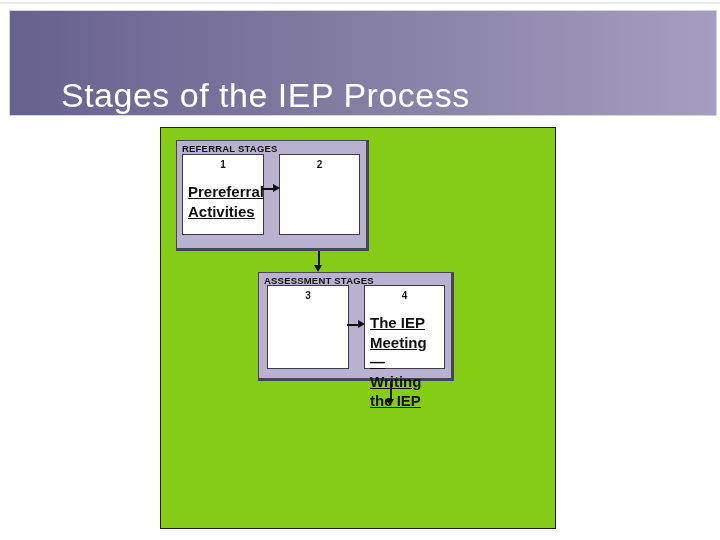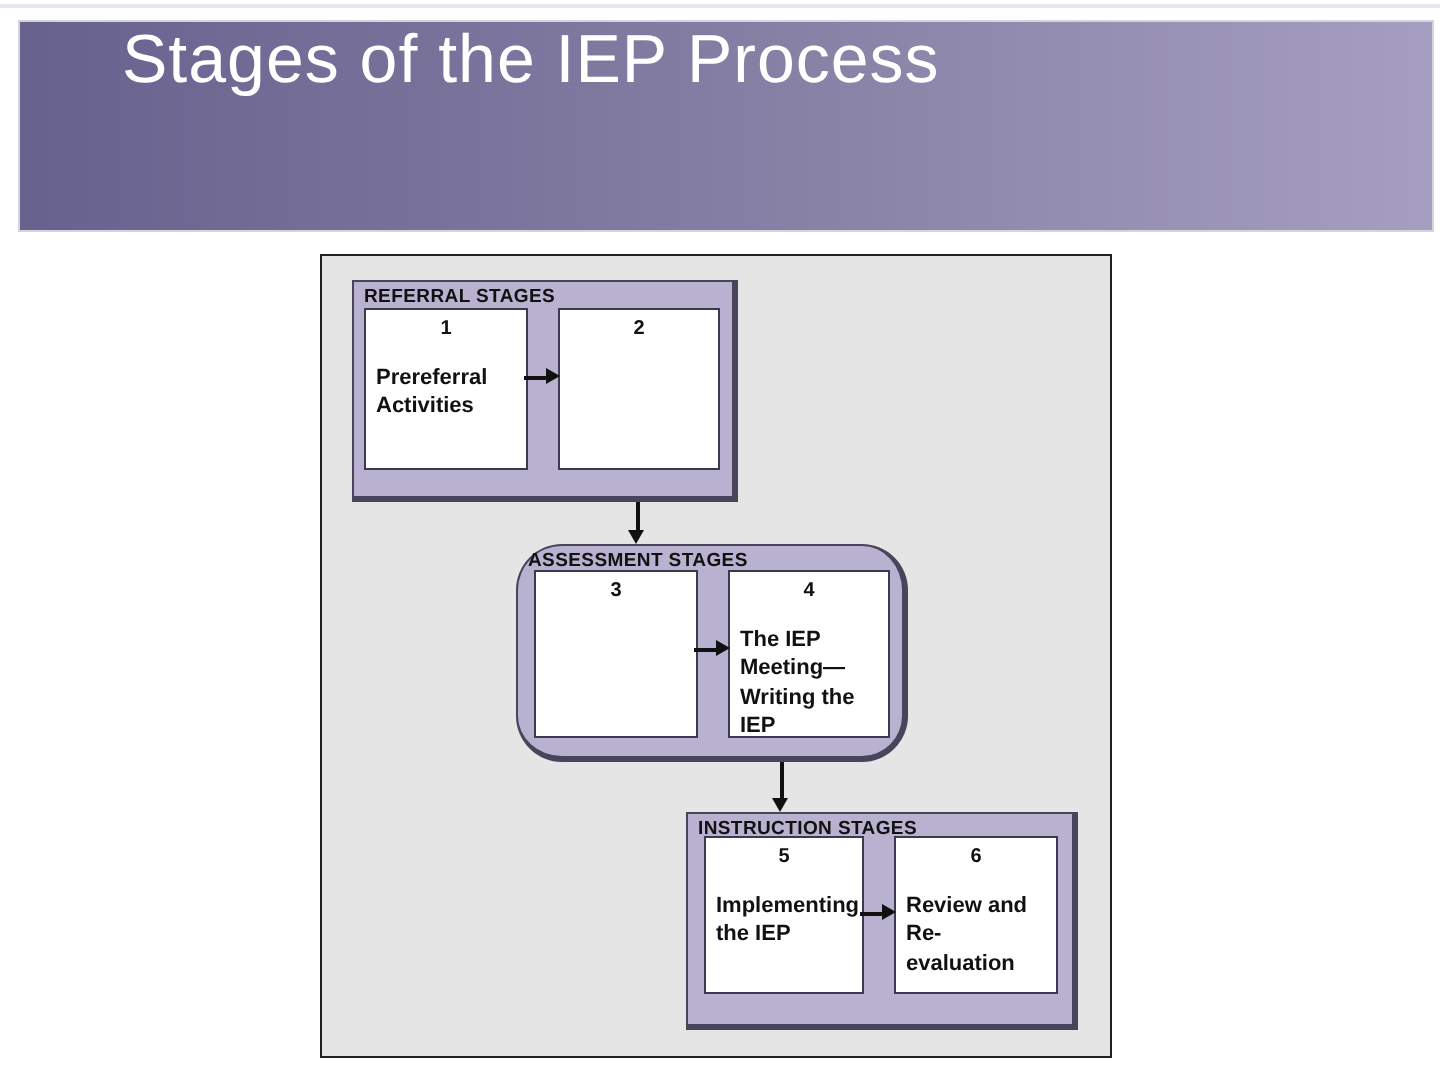--- a/index.html
+++ b/index.html
@@ -7,40 +7,40 @@
     font-family:"Liberation Sans", sans-serif; }
   .slide { position:absolute; left:0; top:0; width:720px; height:540px; background:#ffffff; }
 
   .top-hairline { position:absolute; left:0; top:2px; width:720px; height:2px; background:#e6e6ec; }
 
   
   .title-band {
     position:absolute; left:9px; top:10px; width:708px; height:106px;
     background:linear-gradient(to right, #67618e 0%, #8781a6 55%, #a59ec0 100%);
     border:1px solid #d4d4de;
-    display:flex; align-items:flex-start;
+    display:flex; align-items:flex-end;
   }
   .slide-title {
     color:#ffffff; font-size:34px; letter-spacing:0.5px;
     padding-left:51px; white-space:nowrap;
   }
 
   
   .diagram-frame {
     position:absolute; left:160px; top:127px; width:396px; height:402px;
-    background:#e5e5e5; border:1.5px solid #1f1f1f;
+    background:#84cc16; border:1.5px solid #1f1f1f;
   }
 
   
   .stage-group {
     position:absolute; background:#b9b1d0;
     border:1px solid #48445c; border-right-width:3px; border-bottom-width:3px;
   }
   .group-referral    { left:15px;  top:12px;  width:193px; height:111px; }
-  .group-assessment  { left:97px;  top:144px; width:196px; height:109px;border-radius:23px; }
+  .group-assessment  { left:97px;  top:144px; width:196px; height:109px; }
   .group-instruction { left:182px; top:278px; width:196px; height:109px; }
 
   .group-label {
     position:absolute; left:5px; top:2px;
     font-size:9.5px; font-weight:bold; color:#111; letter-spacing:0.2px;
     white-space:nowrap;
   }
 
   
   .stage-box {
@@ -52,22 +52,22 @@
   .group-assessment .box-b  { left:105px; top:12px; width:81px; height:84px; }
   .group-instruction .box-a { left:8px;   top:11px; width:80px; height:79px; }
   .group-instruction .box-b { left:103px; top:11px; width:82px; height:79px; }
 
   .stage-number {
     margin-top:4px; text-align:center;
     font-size:10px; font-weight:bold; color:#111;
   }
   .stage-label {
     margin-top:12px; padding:0 3px 0 5px;
-    font-size:11px; font-weight:bold; color:#111;
-    line-height:1.3; white-space:pre-line;
+    font-size:15px; font-weight:bold; color:#111;
+    line-height:1.3; white-space:pre-line;text-decoration:underline;
   }
 
   
   .harrow { position:absolute; width:18px; height:9px; }
   .group-referral .harrow    { left:85px; top:43px; }
   .group-assessment .harrow  { left:88px; top:47px; }
   .group-instruction .harrow { left:86px; top:45px; }
   .harrow .shaft { position:absolute; left:0; top:3.5px; width:12px; height:2px; background:#111; }
   .harrow .head  { position:absolute; right:0; top:0; width:0; height:0;
     border-left:7px solid #111; border-top:4.5px solid transparent; border-bottom:4.5px solid transparent; }
@@ -128,32 +128,15 @@
         <span class="shaft"></span>
         <span class="head"></span>
       </div>
     </div>
 
     <div class="varrow varrow-2">
       <span class="vshaft"></span>
       <span class="vhead"></span>
     </div>
 
-    <div class="stage-group group-instruction">
-      <div class="group-label">INSTRUCTION STAGES</div>
-      <div class="stage-box box-a">
-        <div class="stage-number">5</div>
-        <div class="stage-label">Implementing
-the IEP</div>
-      </div>
-      <div class="stage-box box-b">
-        <div class="stage-number">6</div>
-        <div class="stage-label">Review and
-Re-evaluation</div>
-      </div>
-      <div class="harrow">
-        <span class="shaft"></span>
-        <span class="head"></span>
-      </div>
-    </div>
 
   </div>
 </div>
 
 </body></html>

